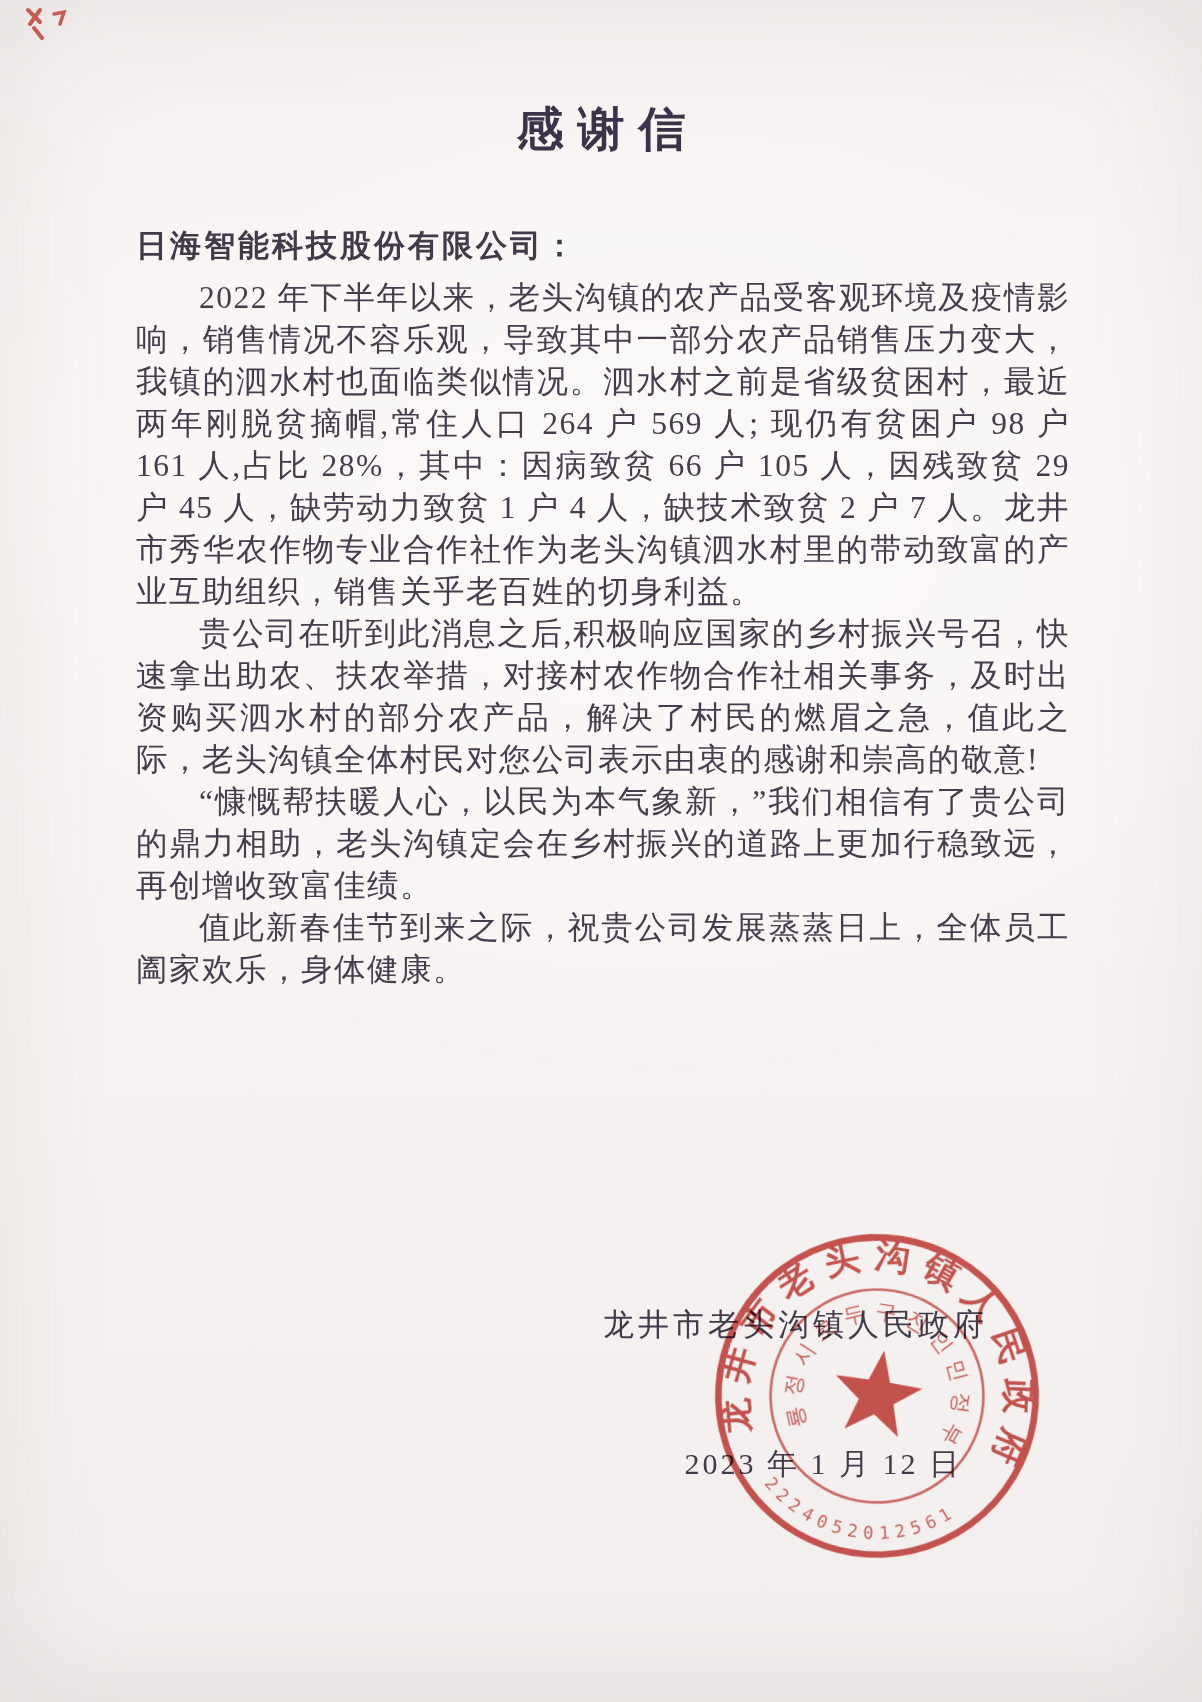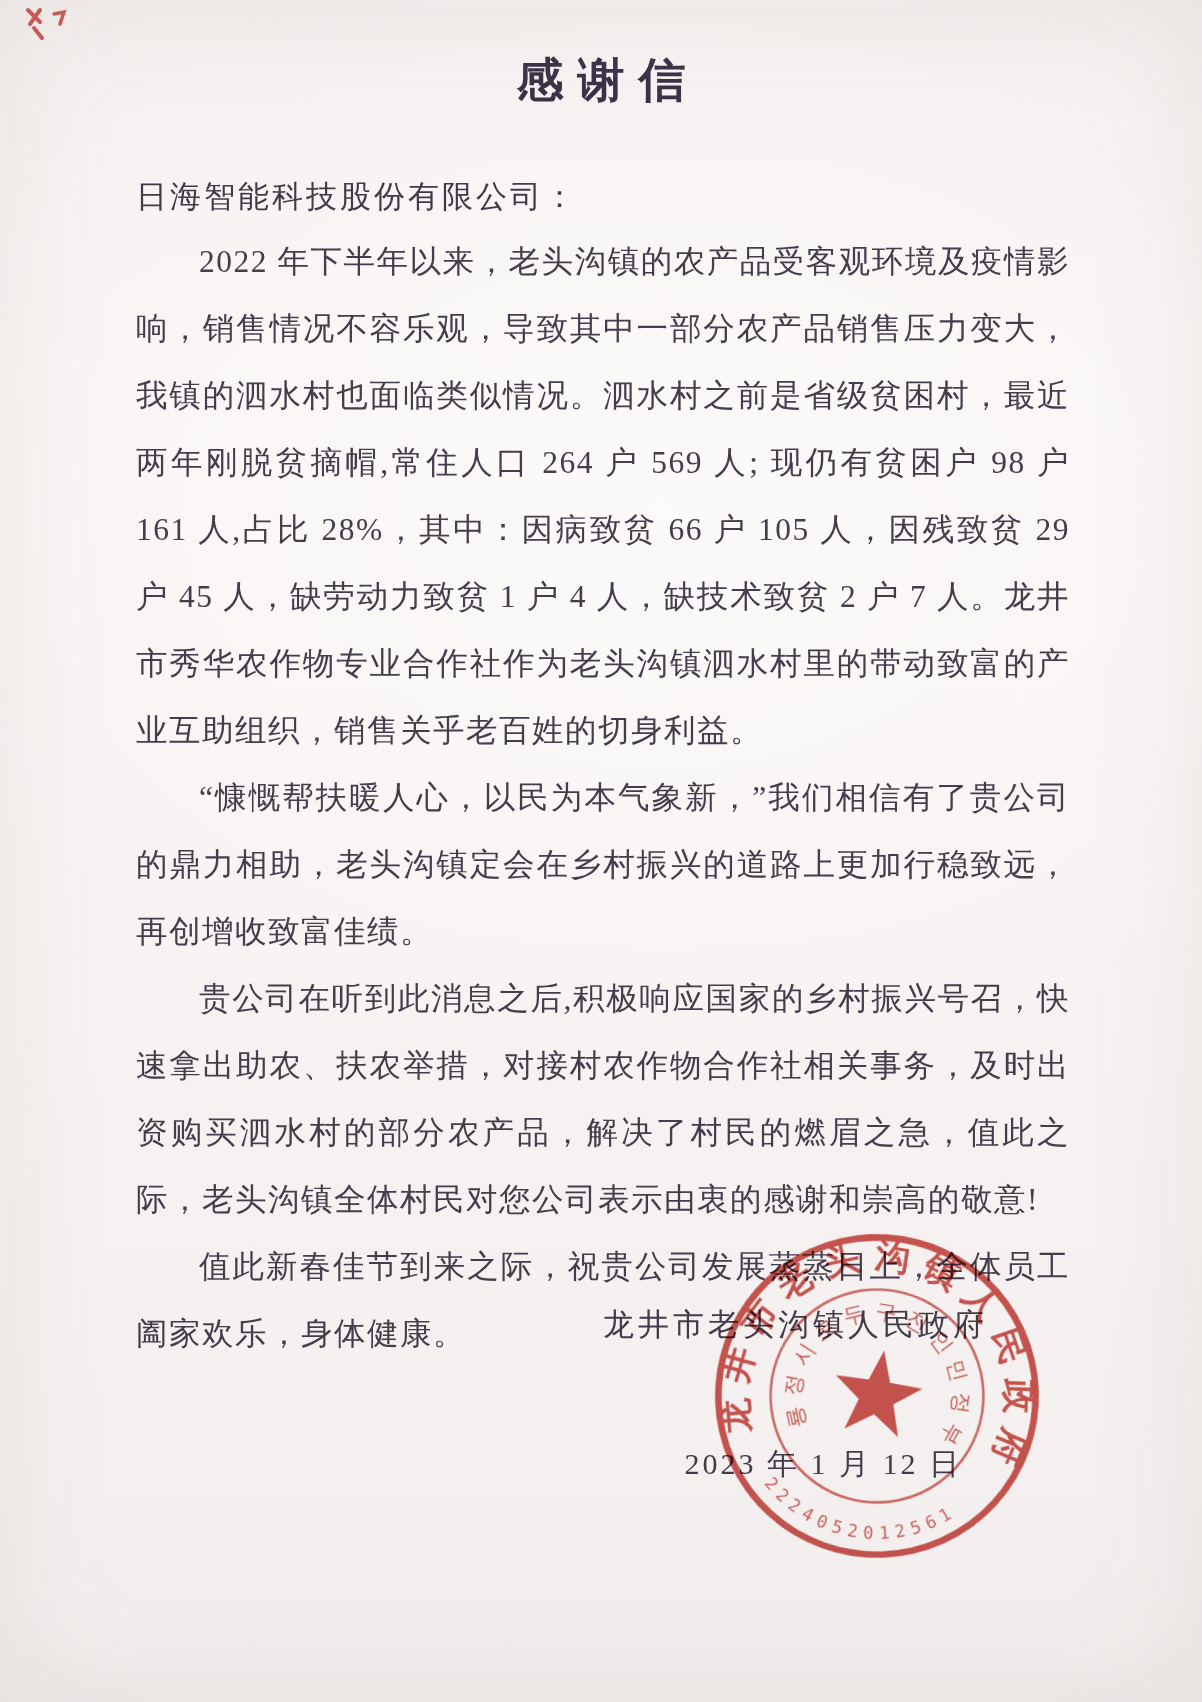--- a/index.html
+++ b/index.html
@@ -12,37 +12,37 @@
       linear-gradient(180deg, #f4f0ef 0%, #f8f4f3 22%, #f7f3f2 55%, #f4f0ef 85%, #f1edec 100%);
     overflow:hidden;
     font-family:"Liberation Serif","DejaVu Serif",serif;
     color:#443c4b;
   }
   .page::after{ 
     content:""; position:absolute; inset:0; pointer-events:none;
     box-shadow: inset 0 0 120px rgba(120,105,100,0.10);
   }
   .title {
-    margin:0; padding-top:49px;
+    margin:0; padding-top:98px;
     text-align:center;
     font-size:47px; font-weight:600;
     letter-spacing:14px; text-indent:14px;
     color:#3b3347;
   }
   .addressee {
     margin:64px 130px 0 136px;
-    font-size:31px; font-weight:normal;
+    font-size:31px; font-weight:bold;
     letter-spacing:3px;
     color:#413a49;
   }
   .body-text { margin:10px 132px 0 136px; }
   .body-text p {
     margin:0;
     font-size:31.5px;
-    line-height:67px;
+    line-height:42px;
     text-align:justify;
     text-indent:2em;
     letter-spacing:1.5px;
     color:#453d4c;
   }
   .signature {
     position:absolute; top:1304px; right:214px;
     font-size:31px; letter-spacing:4px; color:#433b4a;
   }
   .date-line {
@@ -73,22 +73,22 @@
     <path d="M8 6 L20 18 M20 6 L10 20 M14 24 L22 34" stroke="#c5403a" stroke-width="4" fill="none" stroke-linecap="round"></path>
     <path d="M34 10 L44 8 L40 20" stroke="#c5403a" stroke-width="3.5" fill="none" stroke-linecap="round"></path>
   </svg>
 
   <h1 class="title">感谢信</h1>
 
   <div class="addressee">日海智能科技股份有限公司：</div>
 
   <div class="body-text">
     <p>2022 年下半年以来，老头沟镇的农产品受客观环境及疫情影响，销售情况不容乐观，导致其中一部分农产品销售压力变大，我镇的泗水村也面临类似情况。泗水村之前是省级贫困村，最近两年刚脱贫摘帽,常住人口 264 户 569 人; 现仍有贫困户 98 户 161 人,占比 28%，其中：因病致贫 66 户 105 人，因残致贫 29 户 45 人，缺劳动力致贫 1 户 4 人，缺技术致贫 2 户 7 人。龙井市秀华农作物专业合作社作为老头沟镇泗水村里的带动致富的产业互助组织，销售关乎老百姓的切身利益。</p>
+    <p>贵公司在听到此消息之后,积极响应国家的乡村振兴号召，快速拿出助农、扶农举措，对接村农作物合作社相关事务，及时出资购买泗水村的部分农产品，解决了村民的燃眉之急，值此之际，老头沟镇全体村民对您公司表示由衷的感谢和崇高的敬意!</p>
     <p>“慷慨帮扶暖人心，以民为本气象新，”我们相信有了贵公司的鼎力相助，老头沟镇定会在乡村振兴的道路上更加行稳致远，再创增收致富佳绩。</p>
-    <p>贵公司在听到此消息之后,积极响应国家的乡村振兴号召，快速拿出助农、扶农举措，对接村农作物合作社相关事务，及时出资购买泗水村的部分农产品，解决了村民的燃眉之急，值此之际，老头沟镇全体村民对您公司表示由衷的感谢和崇高的敬意!</p>
     <p>值此新春佳节到来之际，祝贵公司发展蒸蒸日上，全体员工阖家欢乐，身体健康。</p>
   </div>
 
   <div class="signature">龙井市老头沟镇人民政府</div>
   <div class="date-line">2023 年 1 月 12 日</div>
 
   <div class="seal-wrap">
     <svg viewBox="0 0 340 340">
       <defs>
         <path id="arcCn" d="M 60 235 A 127 127 0 1 1 280 235" fill="none"></path>

